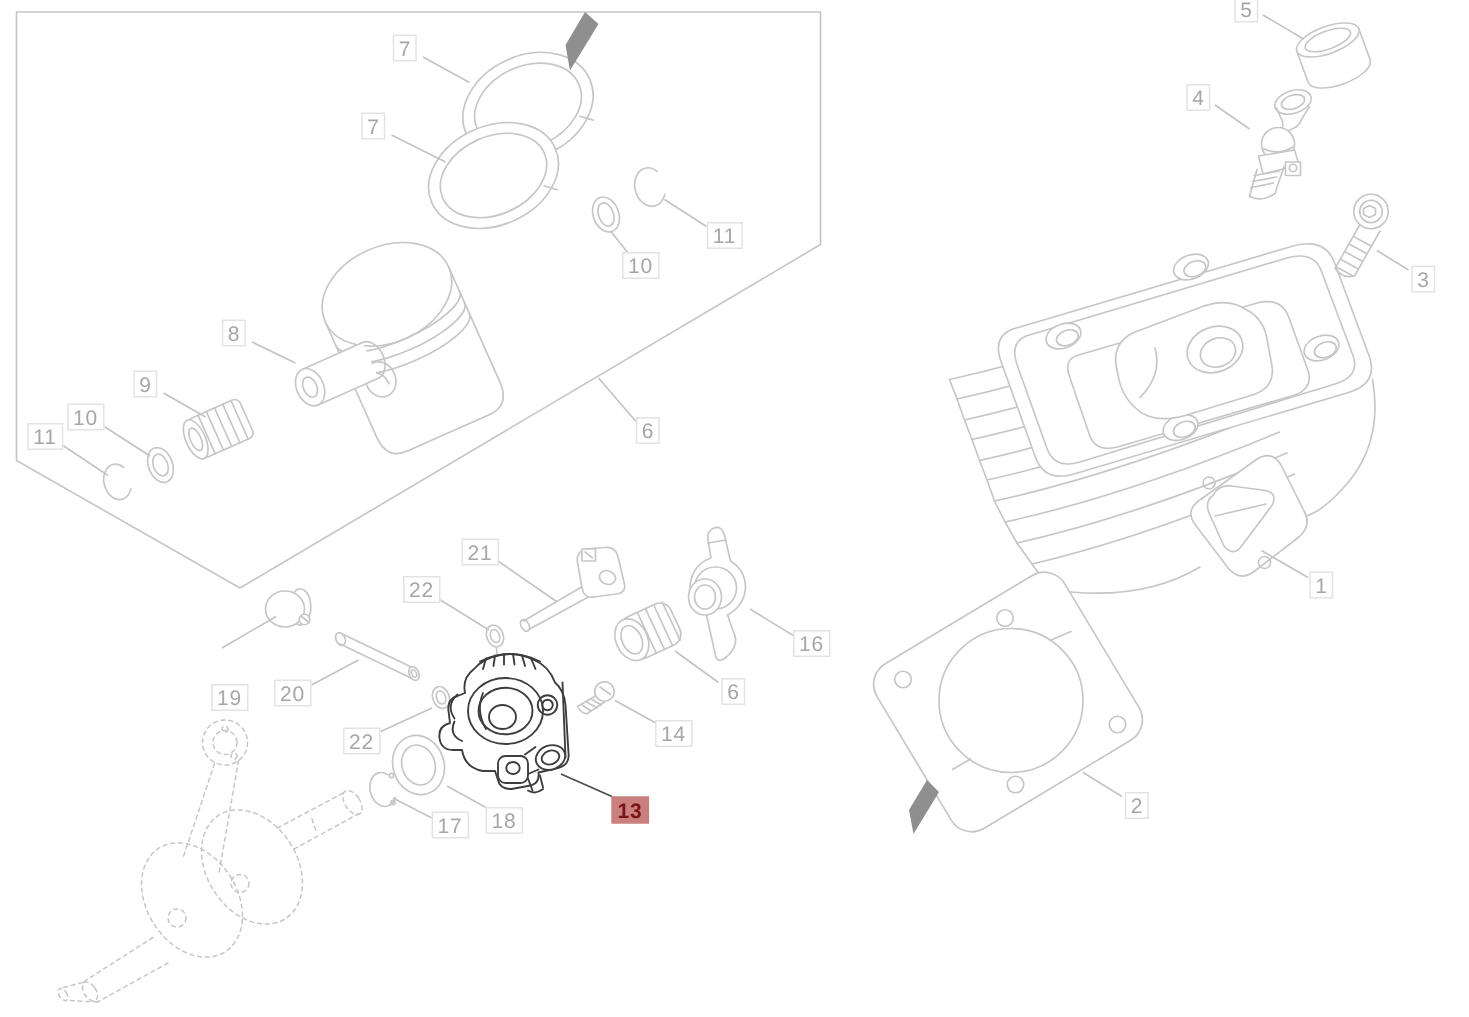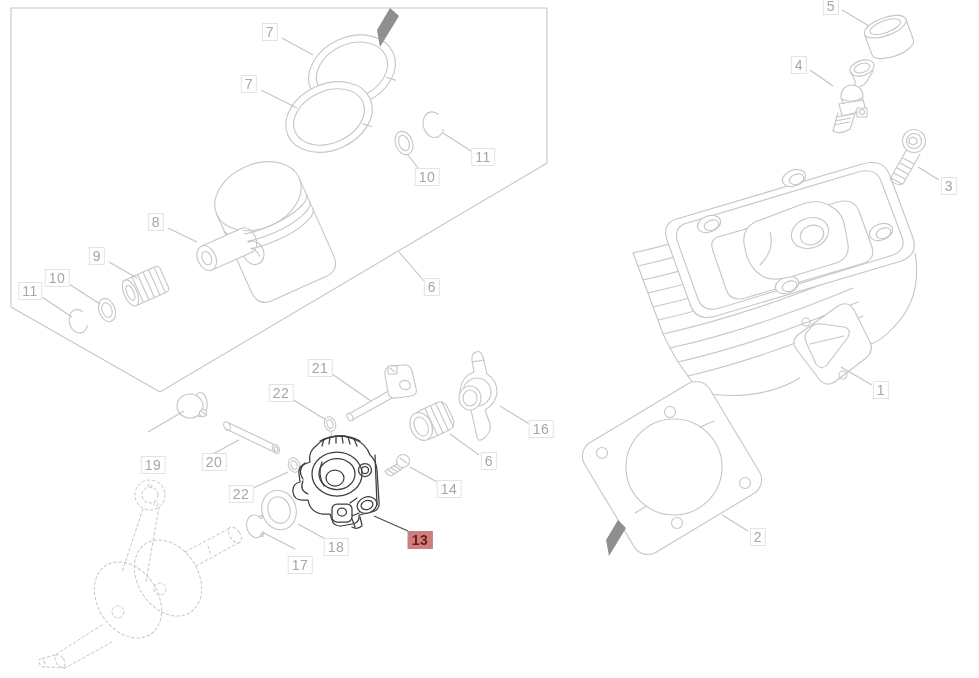--- a/index.html
+++ b/index.html
@@ -316,23 +316,23 @@
       <div class="callout" style="left: 30px; top: 291px;">11</div>
       <div class="callout" style="left: 432px; top: 287px;">6</div>
       <div class="callout" style="left: 831px; top: 6px;">5</div>
       <div class="callout" style="left: 799px; top: 65px;">4</div>
       <div class="callout" style="left: 949px; top: 186px;">3</div>
       <div class="callout" style="left: 881px; top: 390px;">1</div>
       <div class="callout" style="left: 758px; top: 537px;">2</div>
       <div class="callout" style="left: 320px; top: 368px; text-align: right;">21</div>
       <div class="callout" style="left: 281px; top: 393px;">22</div>
       <div class="callout" style="left: 153px; top: 438px; margin-top: 27px;">19</div>
-      <div class="callout" style="left: 195px; top: 462px; margin-left: 19px;">20</div>
+      <div class="callout" style="left: 195px; top: 462px;">20</div>
       <div class="callout" style="left: 241px; top: 494px;">22</div>
-      <div class="callout" style="left: 300px; top: 565px;">17</div>
+      <div class="callout" style="left: 300px; top: 550px;">17</div>
       <div class="callout" style="left: 336px; top: 547px;">18</div>
       <div class="callout hl" style="left: 420px; top: 540px;">13</div>
       <div class="callout" style="left: 449px; top: 489px;">14</div>
       <div class="callout" style="left: 489px; top: 461px;">6</div>
       <div class="callout" style="left: 541px; top: 429px;">16</div>
     </div>
 
 </div>
 
 </body></html>

